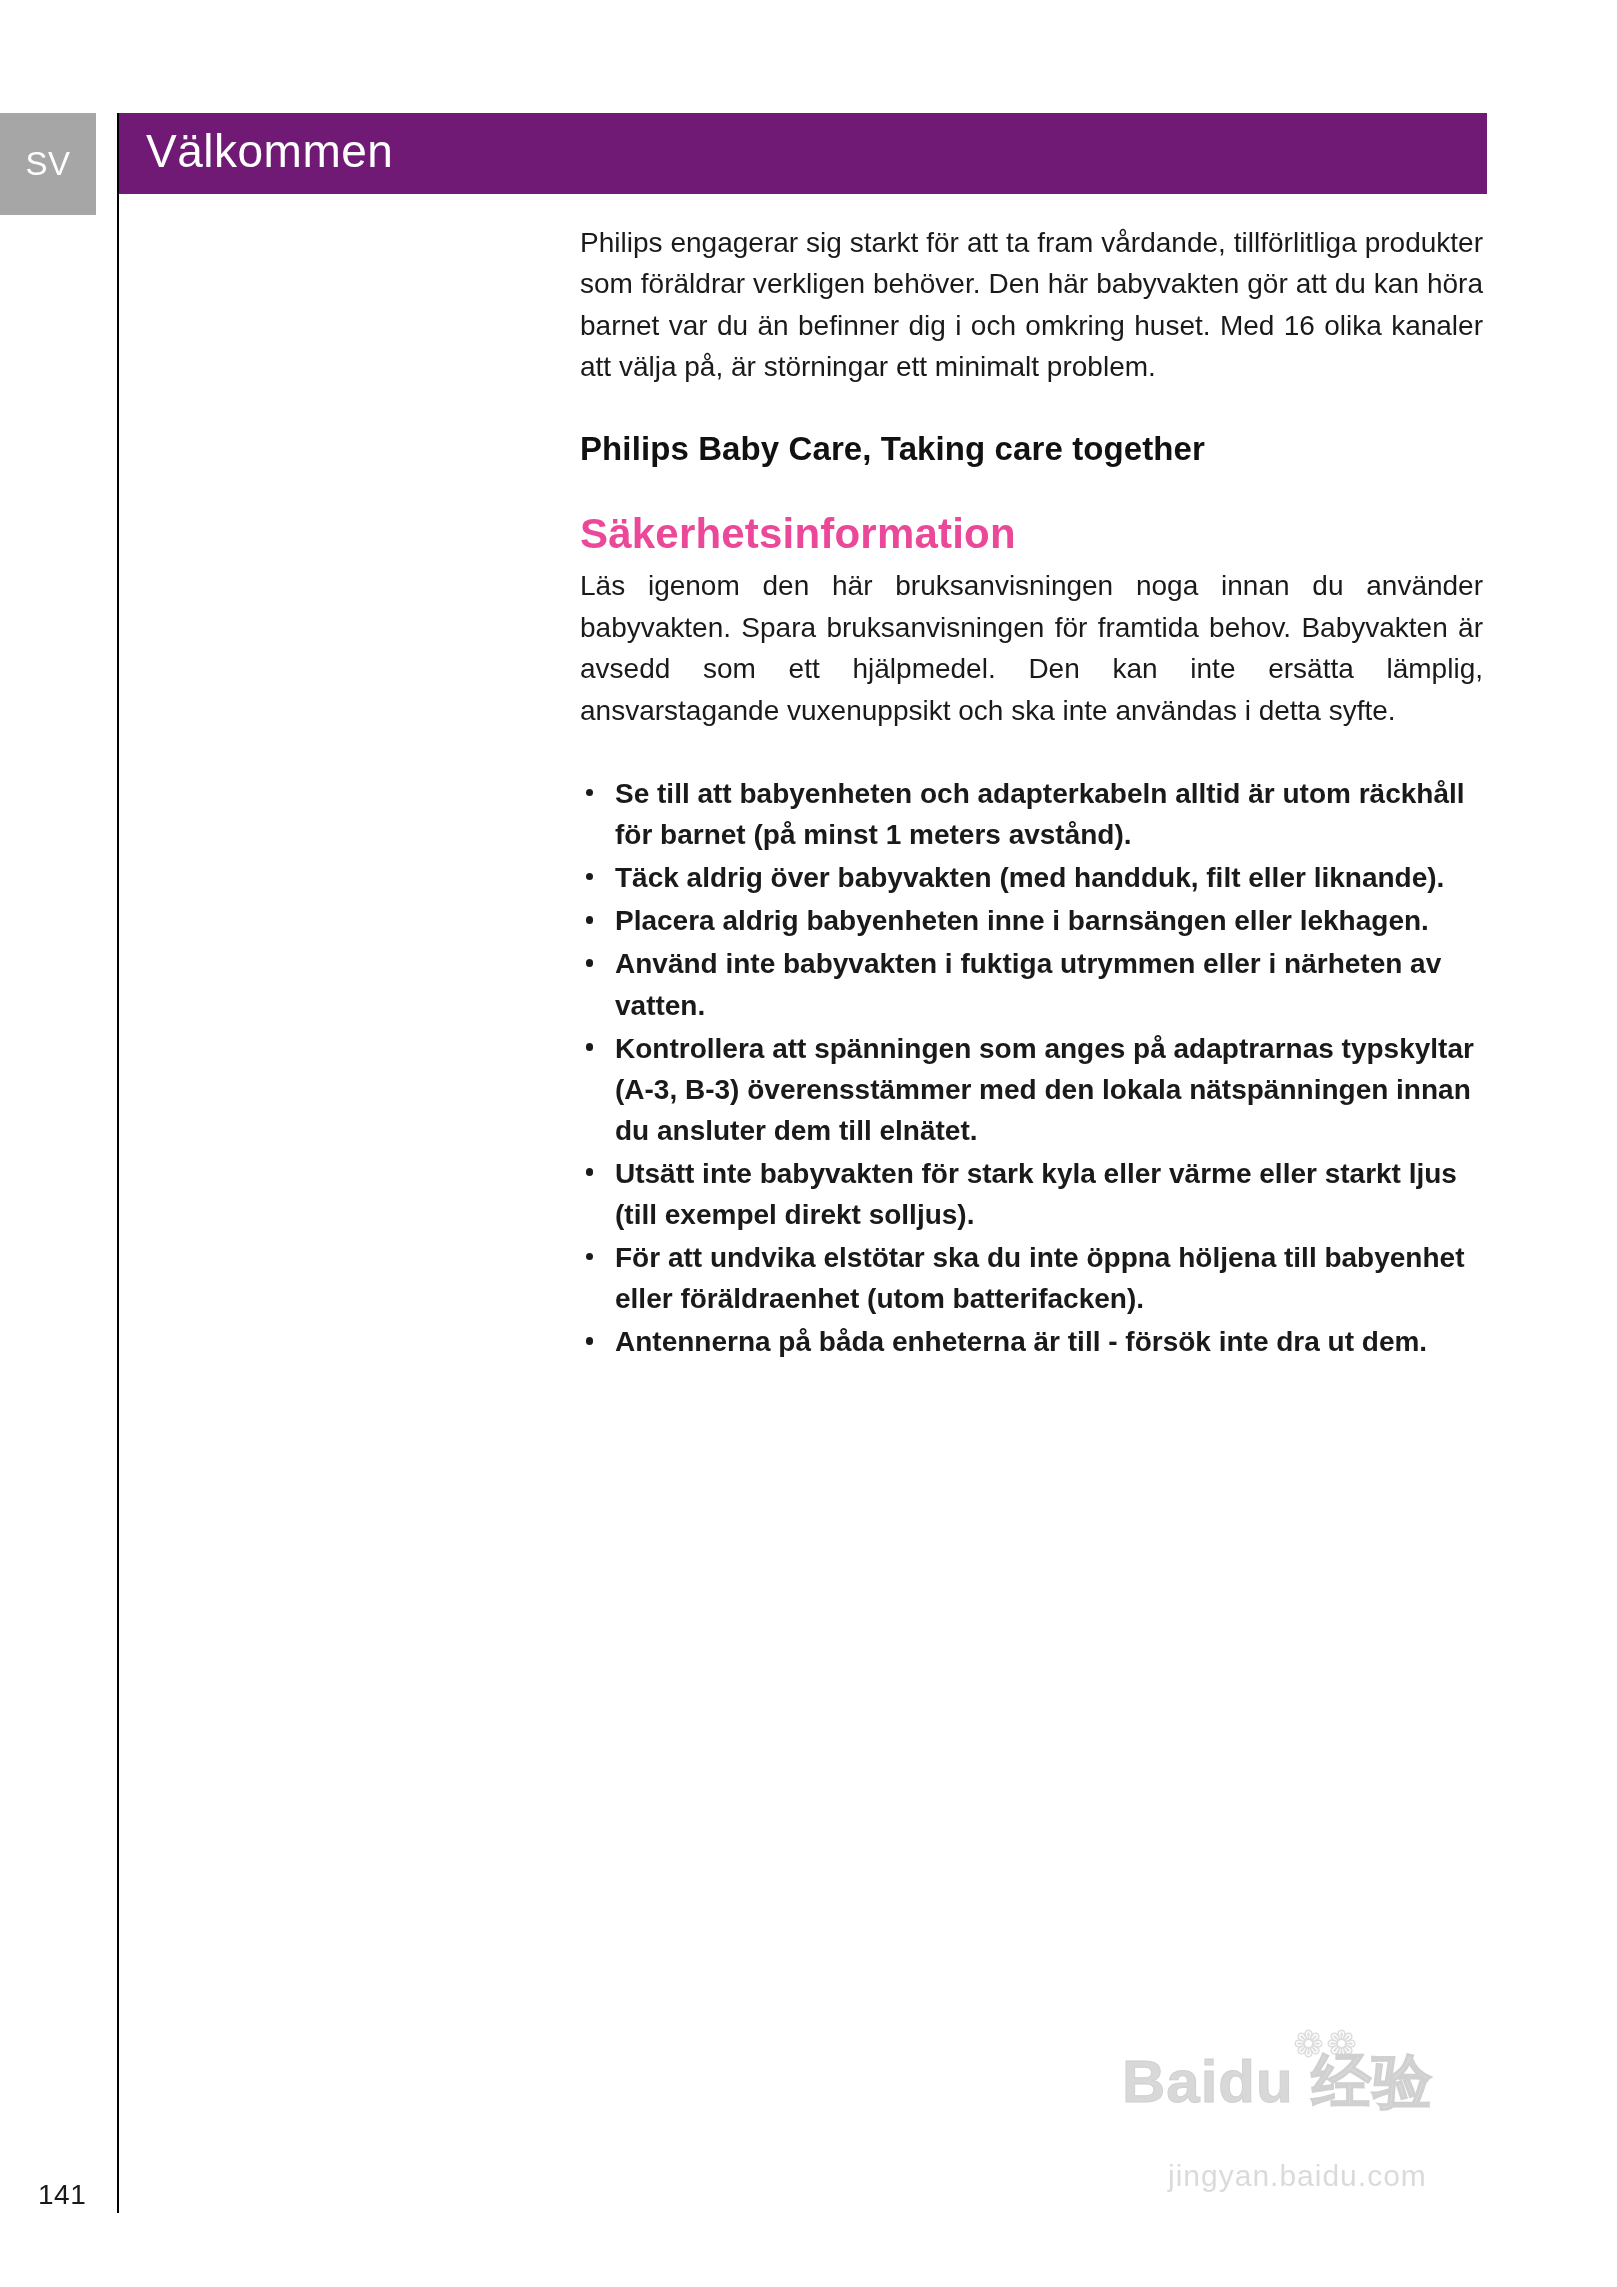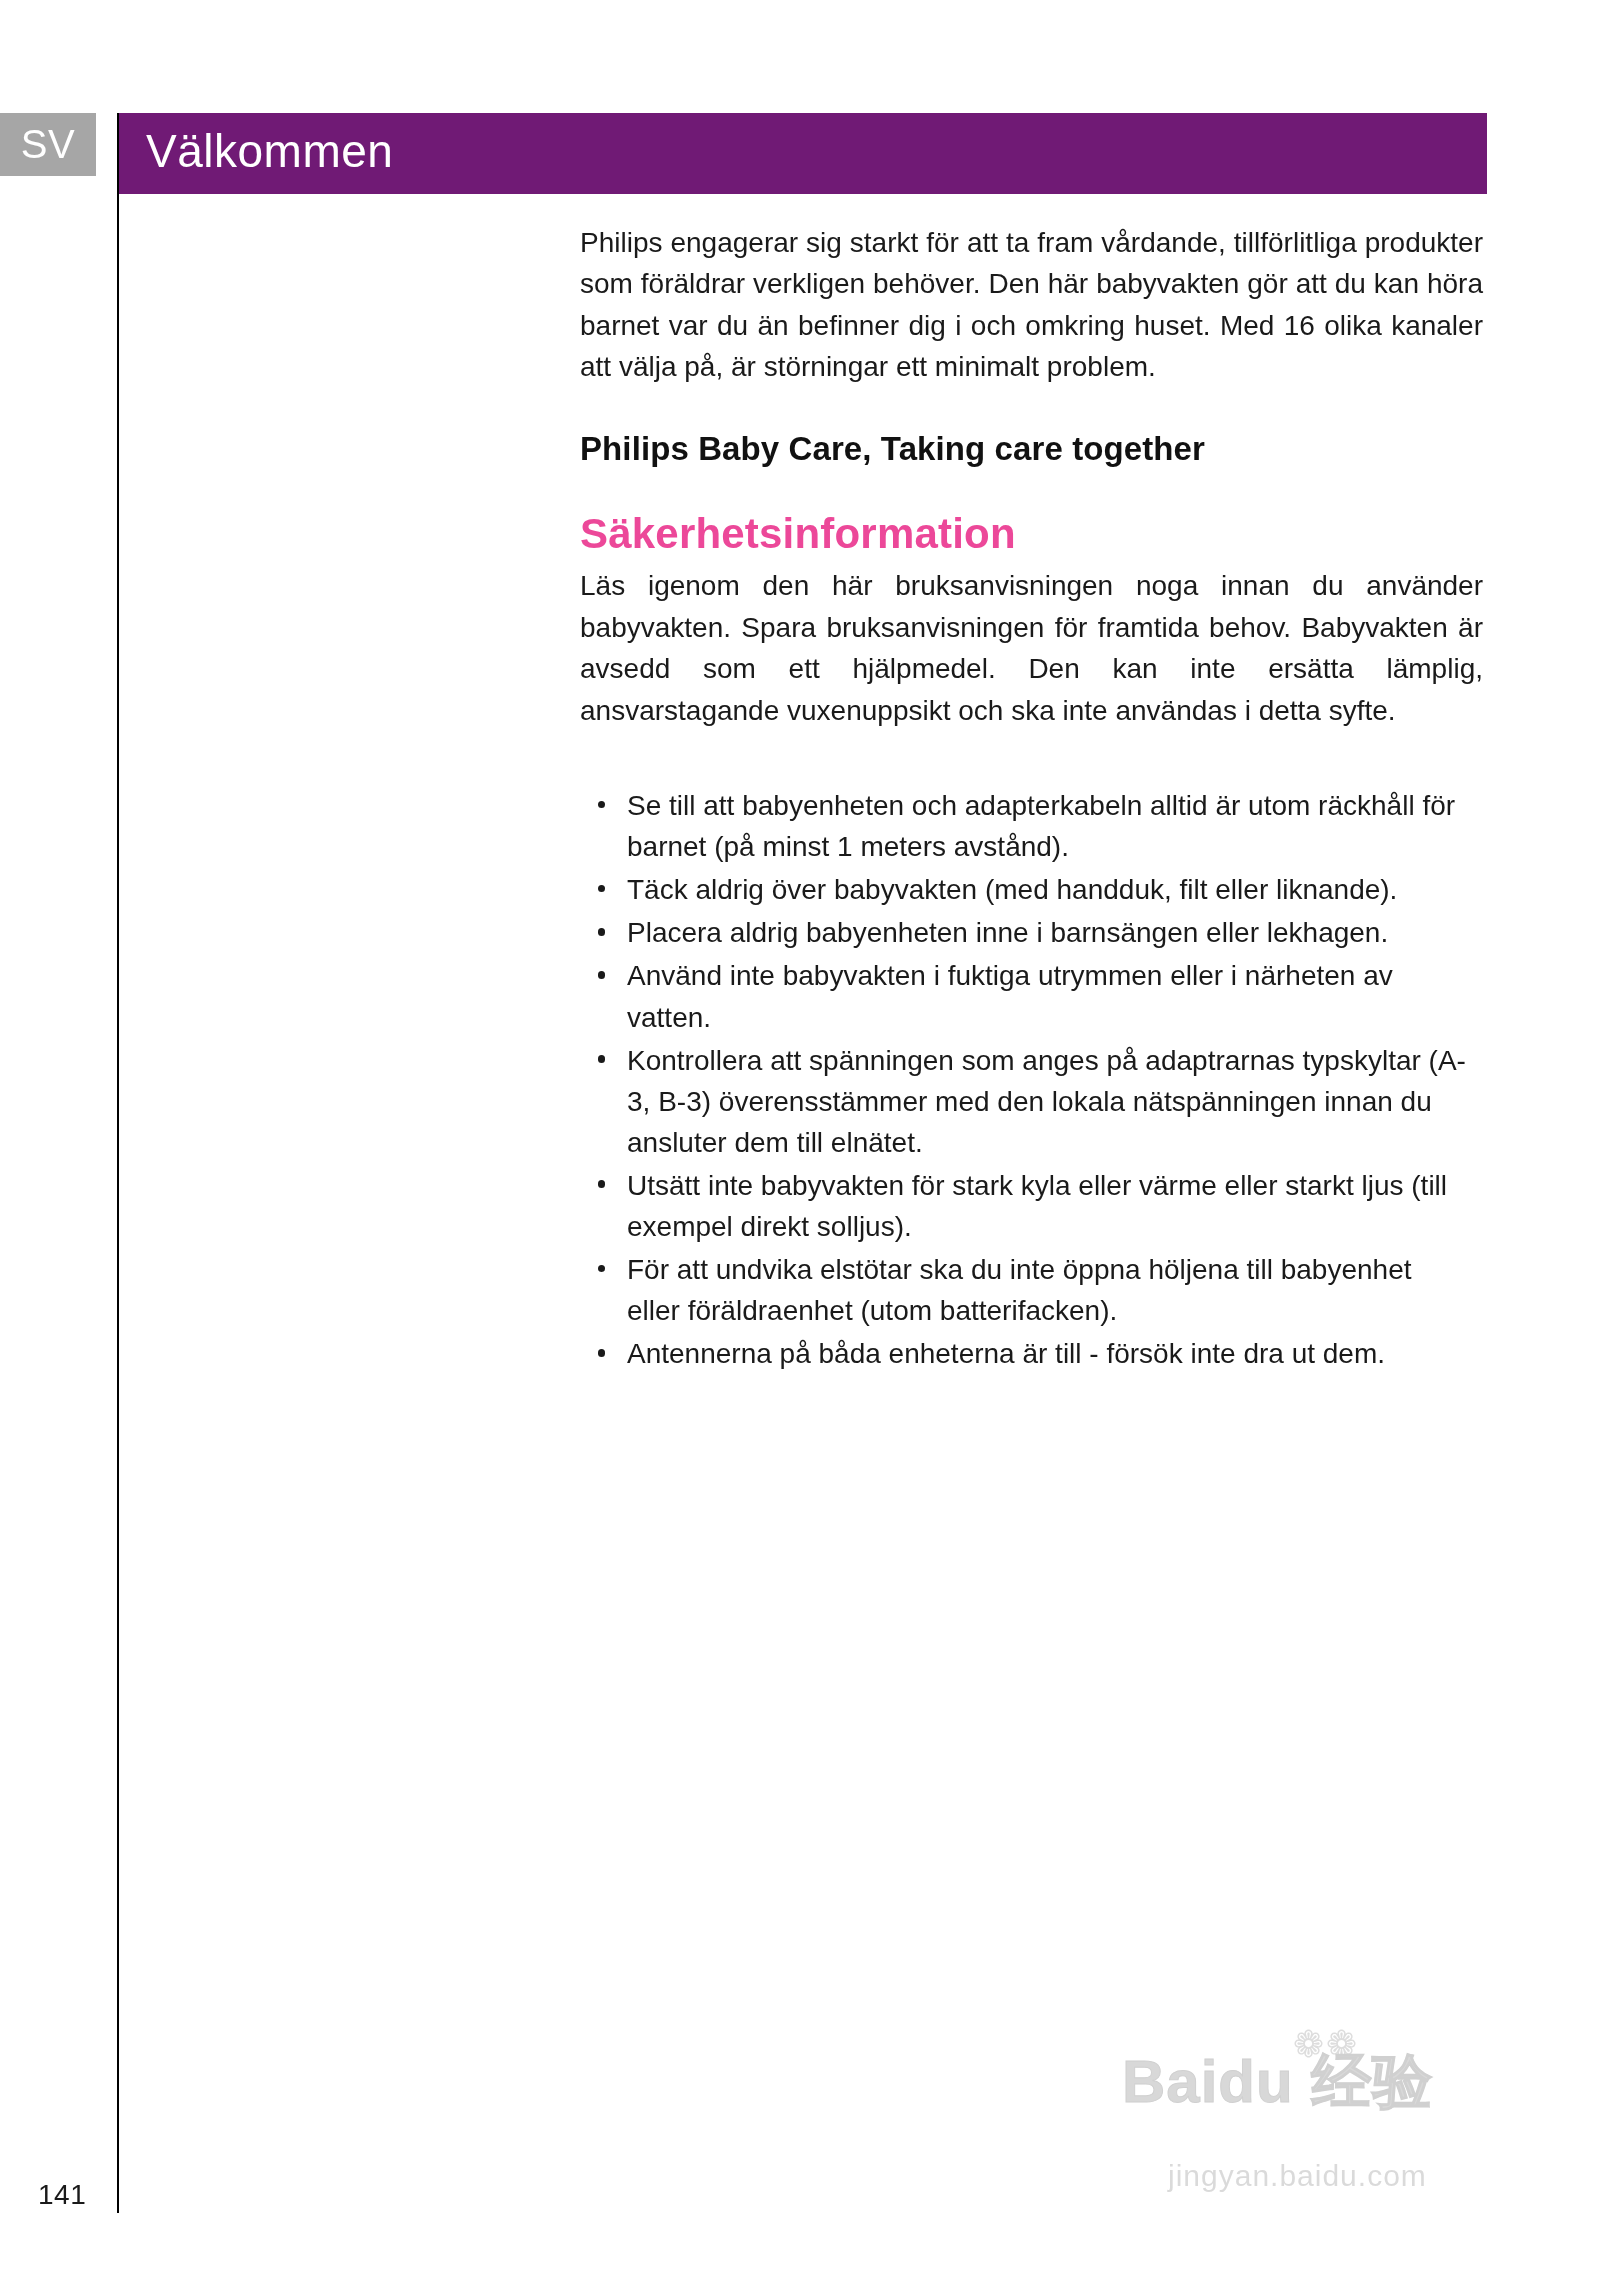--- a/index.html
+++ b/index.html
@@ -34,27 +34,27 @@
     height: 2100px;
     background: #000000;
   }
 
   
   .lang-badge {
     position: absolute;
     left: 0px;
     top: 113px;
     width: 96px;
-    height: 63px;
+    height: 102px;
     background: #a6a6a6;
     color: #ffffff;
     display: flex;
     align-items: center;
     justify-content: center;
-    font-size: 40px;
+    font-size: 33px;
     letter-spacing: 0.5px;
     font-weight: 400;
   }
 
   .header-bar {
     position: absolute;
     left: 119px;
     top: 113px;
     width: 1368px;
     height: 81px;
@@ -102,22 +102,23 @@
     font-size: 42px;
     font-weight: bold;
     margin: 0 0 7.7px 0;
     letter-spacing: 0.2px;
     color: #ec4899;
   }
 
   
   ul.bullets {
     list-style: none;
-    margin: 12px;
+    margin: 0;
     padding: 0;
+    font-weight: bold;
   }
   ul.bullets li {
     position: relative;
     padding-left: 35px;
     font-size: 28px;
     line-height: 1.47;
     margin-bottom: 1.9px;
     text-align: left;
     color: #1a1a1a;
   }

